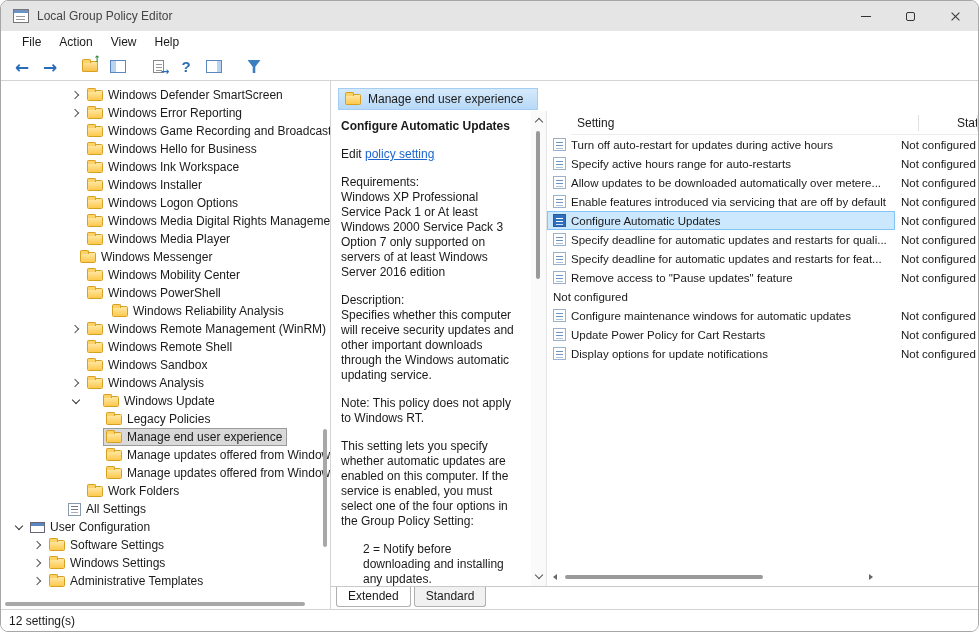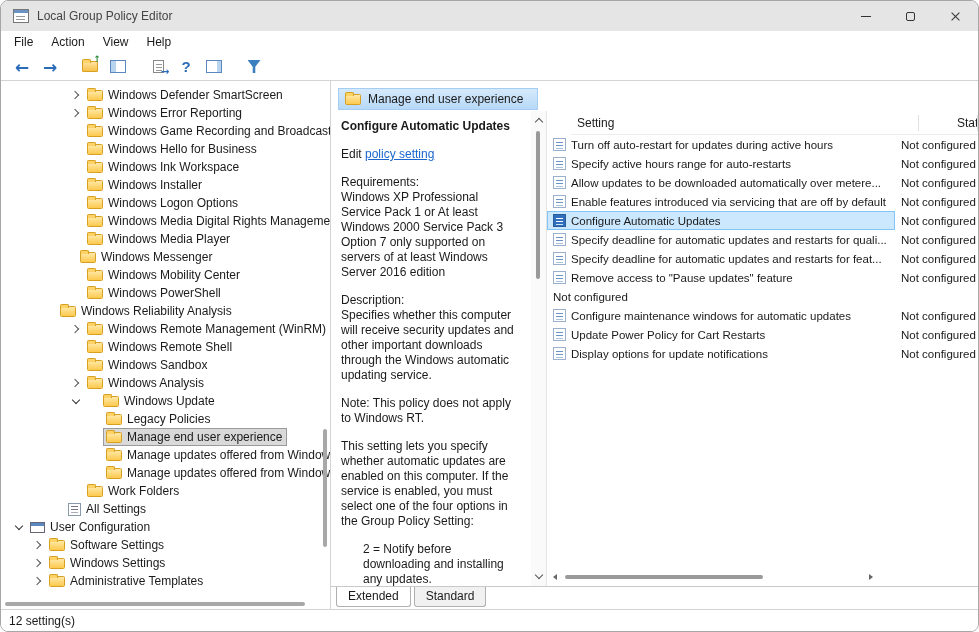--- a/index.html
+++ b/index.html
@@ -16,21 +16,21 @@
   .tb-spacer { flex:1; }
   .caption-btn { width:45px; height:30px; display:flex; align-items:center; justify-content:center; }
   .min-glyph { width:10px; height:1px; background:#333; display:inline-block; }
   .max-glyph { width:9px; height:9px; border:1px solid #333; border-radius:2px; display:inline-block; }
   .close-glyph { width:11px; height:11px; position:relative; display:inline-block; }
   .close-glyph::before,.close-glyph::after { content:''; position:absolute; left:5px; top:0; width:1px; height:11px; background:#333; }
   .close-glyph::before { transform:rotate(45deg); }
   .close-glyph::after { transform:rotate(-45deg); }
 
   
-  .menubar { height:22px; background:#fff; display:flex; align-items:center; padding-left:4px; flex:0 0 auto; }
+  .menubar { height:22px; background:#fff; display:flex; align-items:center; padding-left:12px; flex:0 0 auto; }
   .menu-item { padding:2px 9px; }
 
   
   .toolbar { height:28px; background:#fff; border-bottom:1px solid #d4d4d4; display:flex; align-items:center; padding-left:8px; gap:2px; flex:0 0 auto; }
   .tb-btn { width:26px; height:24px; display:flex; align-items:center; justify-content:center; }
   .tb-group-gap { width:10px; }
   .tb-back::before { content:'\2190'; color:#2b6cb8; font-size:17px; font-weight:bold; font-family:"DejaVu Sans",sans-serif; }
   .tb-fwd::before { content:'\2192'; color:#2b6cb8; font-size:17px; font-weight:bold; font-family:"DejaVu Sans",sans-serif; }
   .folderup { position:relative; width:16px; height:11px; background:linear-gradient(#ffe3a0,#f7c04a); border:1px solid #d8a021; border-radius:1px; }
   .folderup::before { content:''; position:absolute; top:-3px; left:-1px; width:7px; height:3px; background:#fdd368; border:1px solid #d8a021; border-bottom:none; border-radius:2px 2px 0 0; }
@@ -269,21 +269,21 @@
   </div>
 
   <div class="titem" style="padding-left: 67px;">
     <span class="chev"></span>
     <span class="hl">
       <span class="ico folder"></span>
       <span class="lbl">Windows PowerShell</span>
     </span>
   </div>
 
-  <div class="titem" style="padding-left: 40px;">
+  <div class="titem" style="padding-left: 67px; margin-left: 25px;">
     <span class="chev"></span>
     <span class="hl">
       <span class="ico folder"></span>
       <span class="lbl">Windows Reliability Analysis</span>
     </span>
   </div>
 
   <div class="titem" style="padding-left: 67px;">
     <span class="chev closed"></span>
     <span class="hl">

